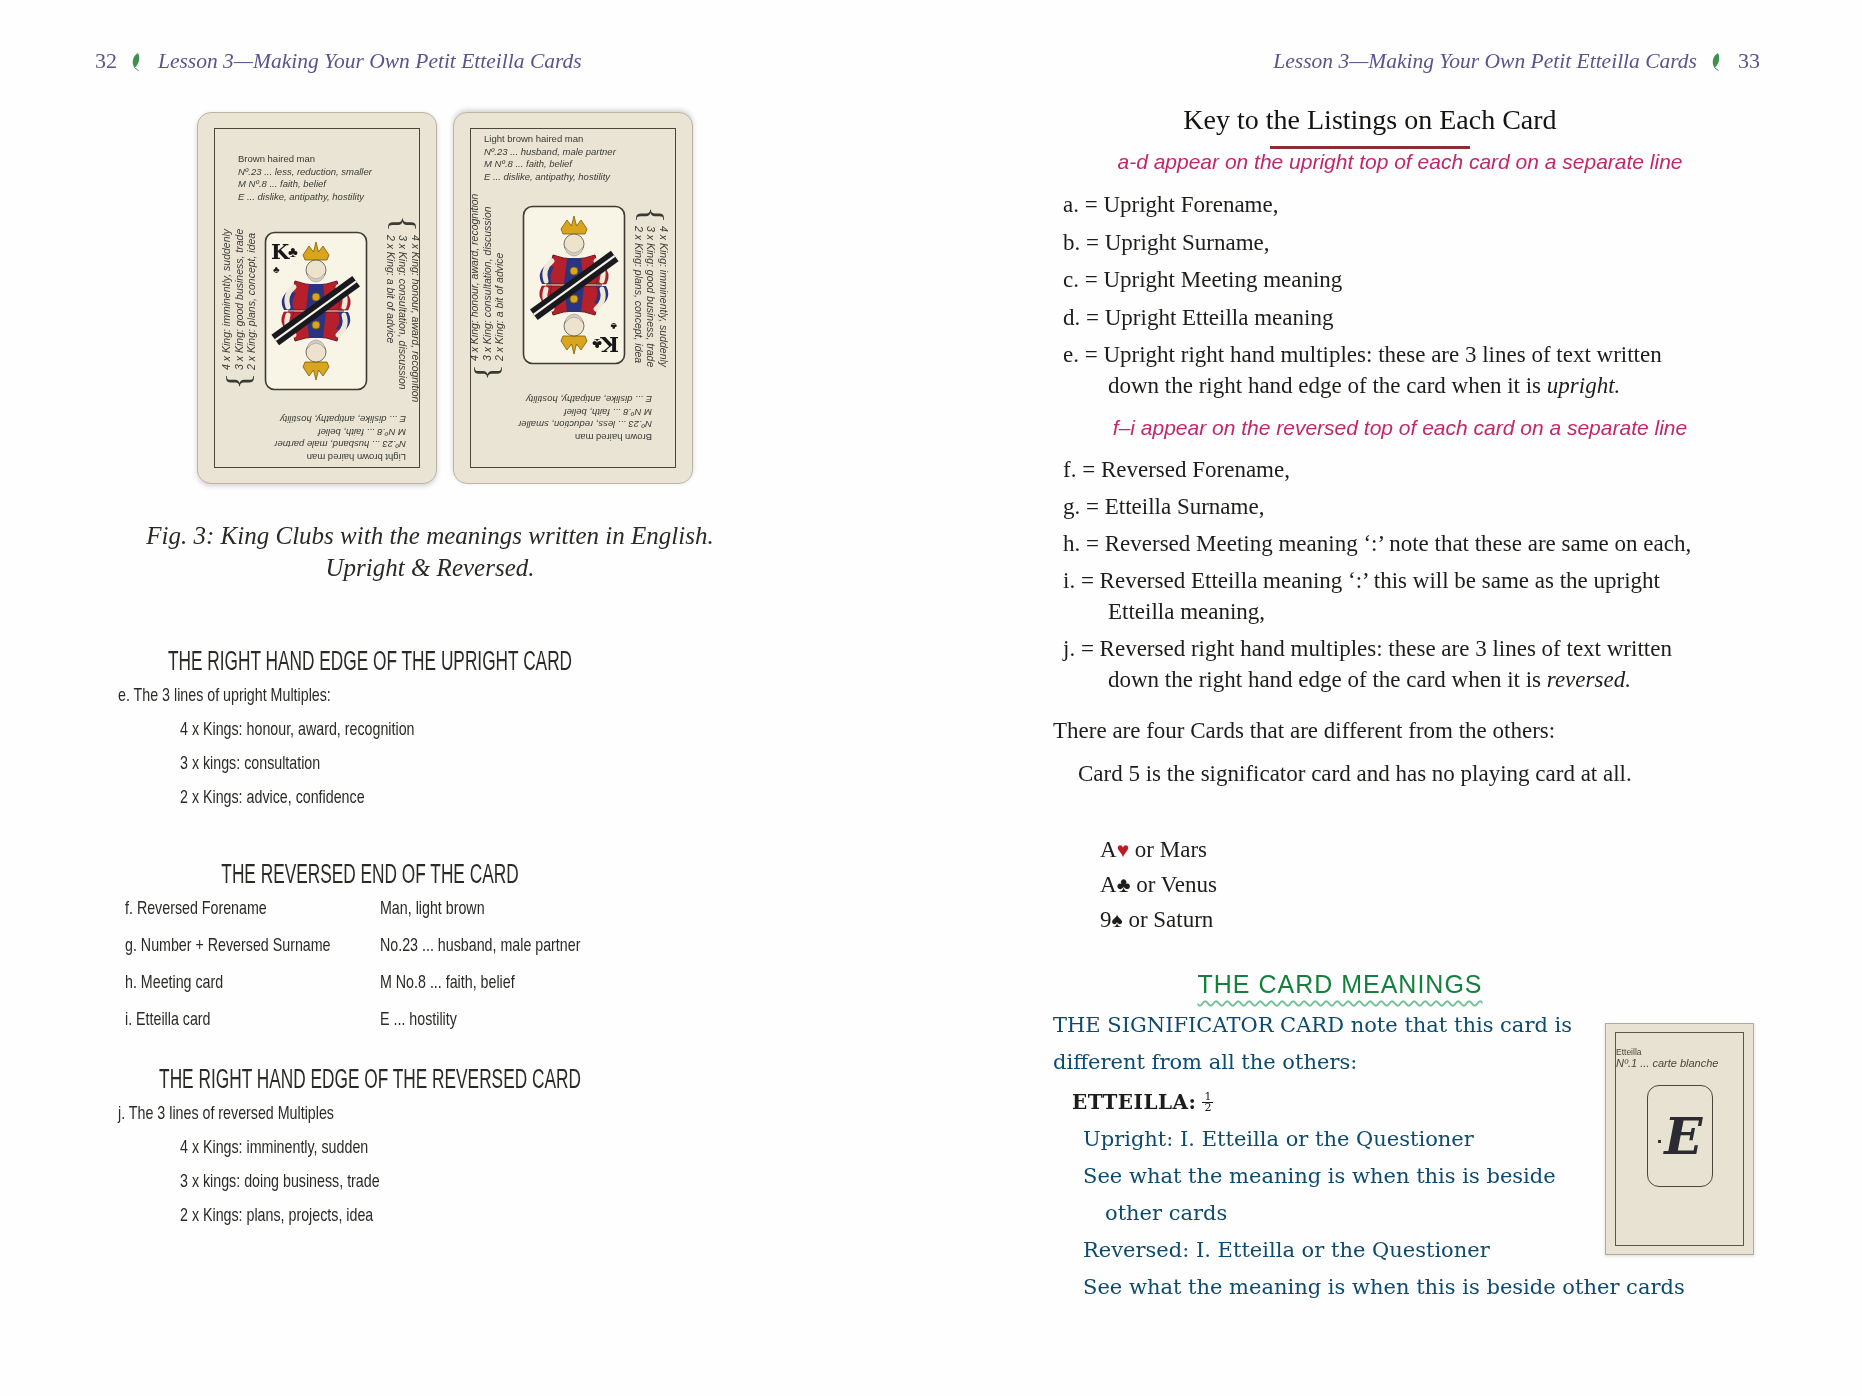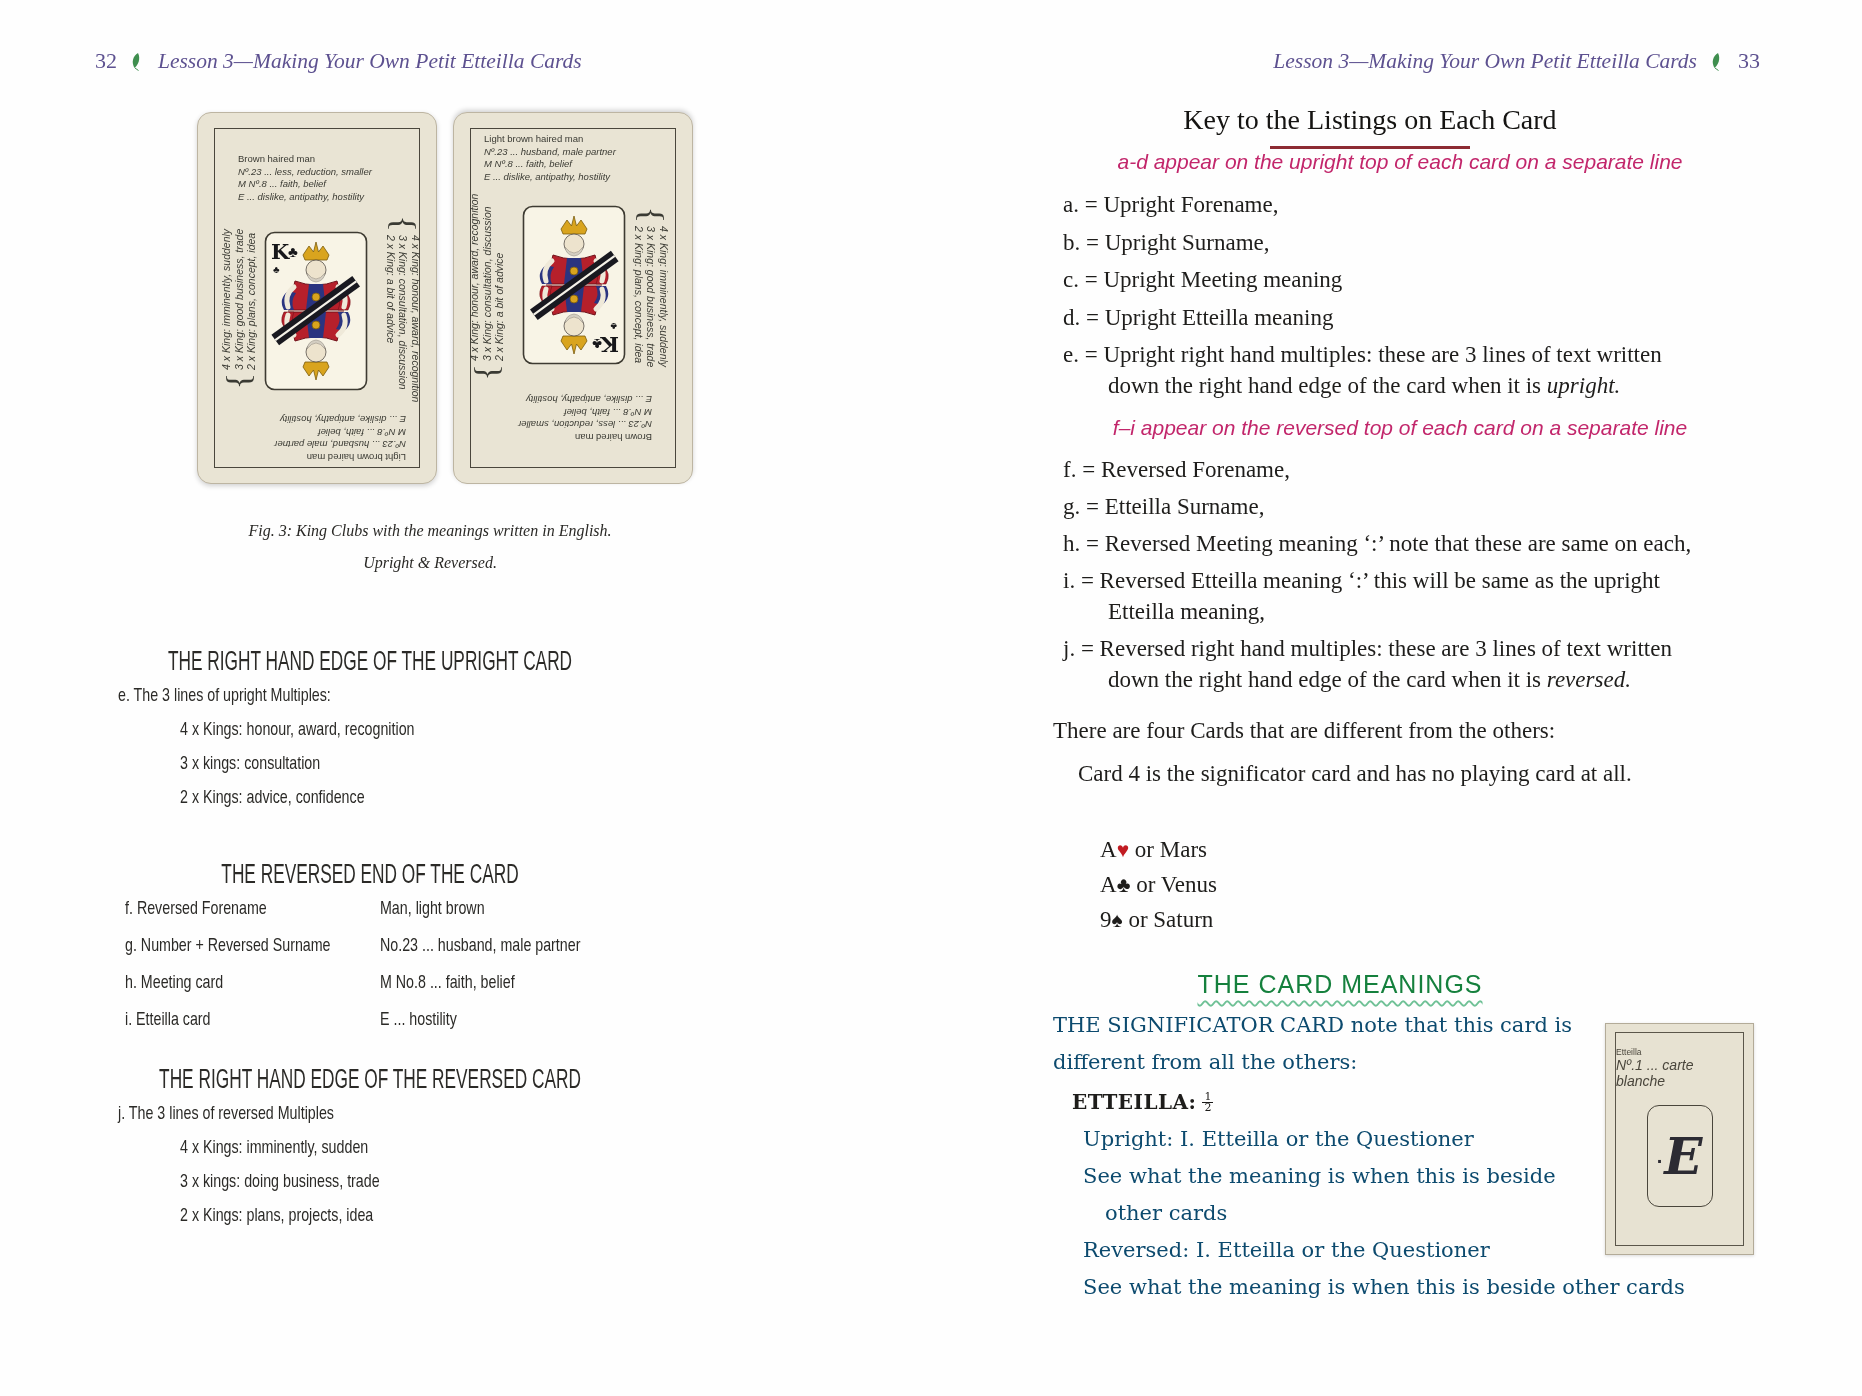--- a/index.html
+++ b/index.html
@@ -27,21 +27,21 @@
   .card-bottom .it{font-style:italic;}
   .edge{position:absolute;display:flex;align-items:center;gap:3px;white-space:nowrap;}
   .edge-left{left:41px;top:196px;transform:translate(-50%,-50%) rotate(-90deg);}
   .edge-right{left:205px;top:196px;transform:translate(-50%,-50%) rotate(90deg);}
   .edge .brace{font-size:34px;font-weight:300;line-height:.9;font-family:"Liberation Serif",serif;}
   .edge-lines div{font-size:10.5px;line-height:12.5px;font-style:italic;}
   .king-svg{position:absolute;left:66px;top:118px;}
 
   
   .caption{position:absolute;left:130px;width:600px;text-align:center;font-style:italic;
-           font-size:16px;color:#2a2926;}
+           font-size:25px;color:#2a2926;}
   .lsec-title{position:absolute;left:20px;width:700px;text-align:center;
               font-family:"Liberation Sans",sans-serif;font-size:27px;color:#2b2a27;
               transform:scaleX(0.64);transform-origin:center;white-space:nowrap;}
   .lsans{position:absolute;font-family:"Liberation Sans",sans-serif;font-size:19px;color:#2b2a27;
          transform:scaleX(0.75);transform-origin:left top;white-space:nowrap;}
 
   
   .rtitle{position:absolute;left:1050px;width:640px;text-align:center;font-size:28px;color:#151412;}
   .rtitle-rule{position:absolute;left:1270px;top:146px;width:200px;height:2.5px;background:#8d2b33;}
   .pink{position:absolute;left:1030px;width:740px;text-align:center;
@@ -61,21 +61,21 @@
   .ettl .lbl{font-size:20px;font-weight:bold;letter-spacing:.5px;}
   .frac{display:inline-flex;flex-direction:column;align-items:center;font-size:11px;line-height:10px;}
   .frac .num{border-bottom:1px solid #1a1918;padding:0 2px;}
 
   
   .mini-card{position:absolute;left:1605px;top:1023px;width:147px;height:230px;background:#e7e2d2;
              border:1px solid #b3ab98;box-shadow:0 1px 3px rgba(0,0,0,.15);}
   .mini-inner{position:absolute;left:9px;right:9px;top:8px;bottom:8px;border:1px solid #5b564a;
               font-family:"Liberation Sans",sans-serif;color:#4a463c;}
   .mini-t1{margin-top:14px;font-size:8.5px;}
-  .mini-t2{font-size:14px;font-style:italic;}
+  .mini-t2{font-size:11px;font-style:italic;}
   .mini-e-box{margin:16px auto 0;width:64px;height:100px;border:1.5px solid #4a463c;border-radius:12px;
               display:flex;align-items:center;justify-content:center;}
   .mini-e{font-family:"DejaVu Serif",serif;font-style:italic;font-weight:bold;font-size:50px;color:#2c2b33;}
   .mini-dot{font-size:20px;font-weight:bold;color:#2c2b33;margin-right:2px;}
 </style>
 </head>
 <body>
 
 <div class="canvas">
 
@@ -257,21 +257,21 @@
   <div class="kitem wrap" style="top:565px;">
     <span>i.</span> <span>= Reversed Etteilla meaning ‘:’ this will be same as the upright</span><br>
     <span style="margin-left:45px;">Etteilla meaning,</span>
   </div>
   <div class="kitem wrap" style="top:633px;">
     <span>j.</span> <span>= Reversed right hand multiples: these are 3 lines of text written</span><br>
     <span style="margin-left:45px;">down the right hand edge of the card when it is </span><span class="em">reversed.</span>
   </div>
 
   <div class="rbody" style="left:1053px;top:718px;">There are four Cards that are different from the others:</div>
-  <div class="rbody" style="left:1078px;top:761px;">Card 4 is the significator card and has no playing card at all.</div>
+  <div class="rbody" style="left:1078px;top:761px;">Card 5 is the significator card and has no playing card at all.</div>
 
   <div class="rbody" style="left:1100px;top:837px;">
     <span>A</span><span class="suit red">♥</span><span> or Mars</span>
   </div>
   <div class="rbody" style="left:1100px;top:872px;">
     <span>A</span><span class="suit">♣</span><span> or Venus</span>
   </div>
   <div class="rbody" style="left:1100px;top:907px;">
     <span>9</span><span class="suit">♠</span><span> or Saturn</span>
   </div>

